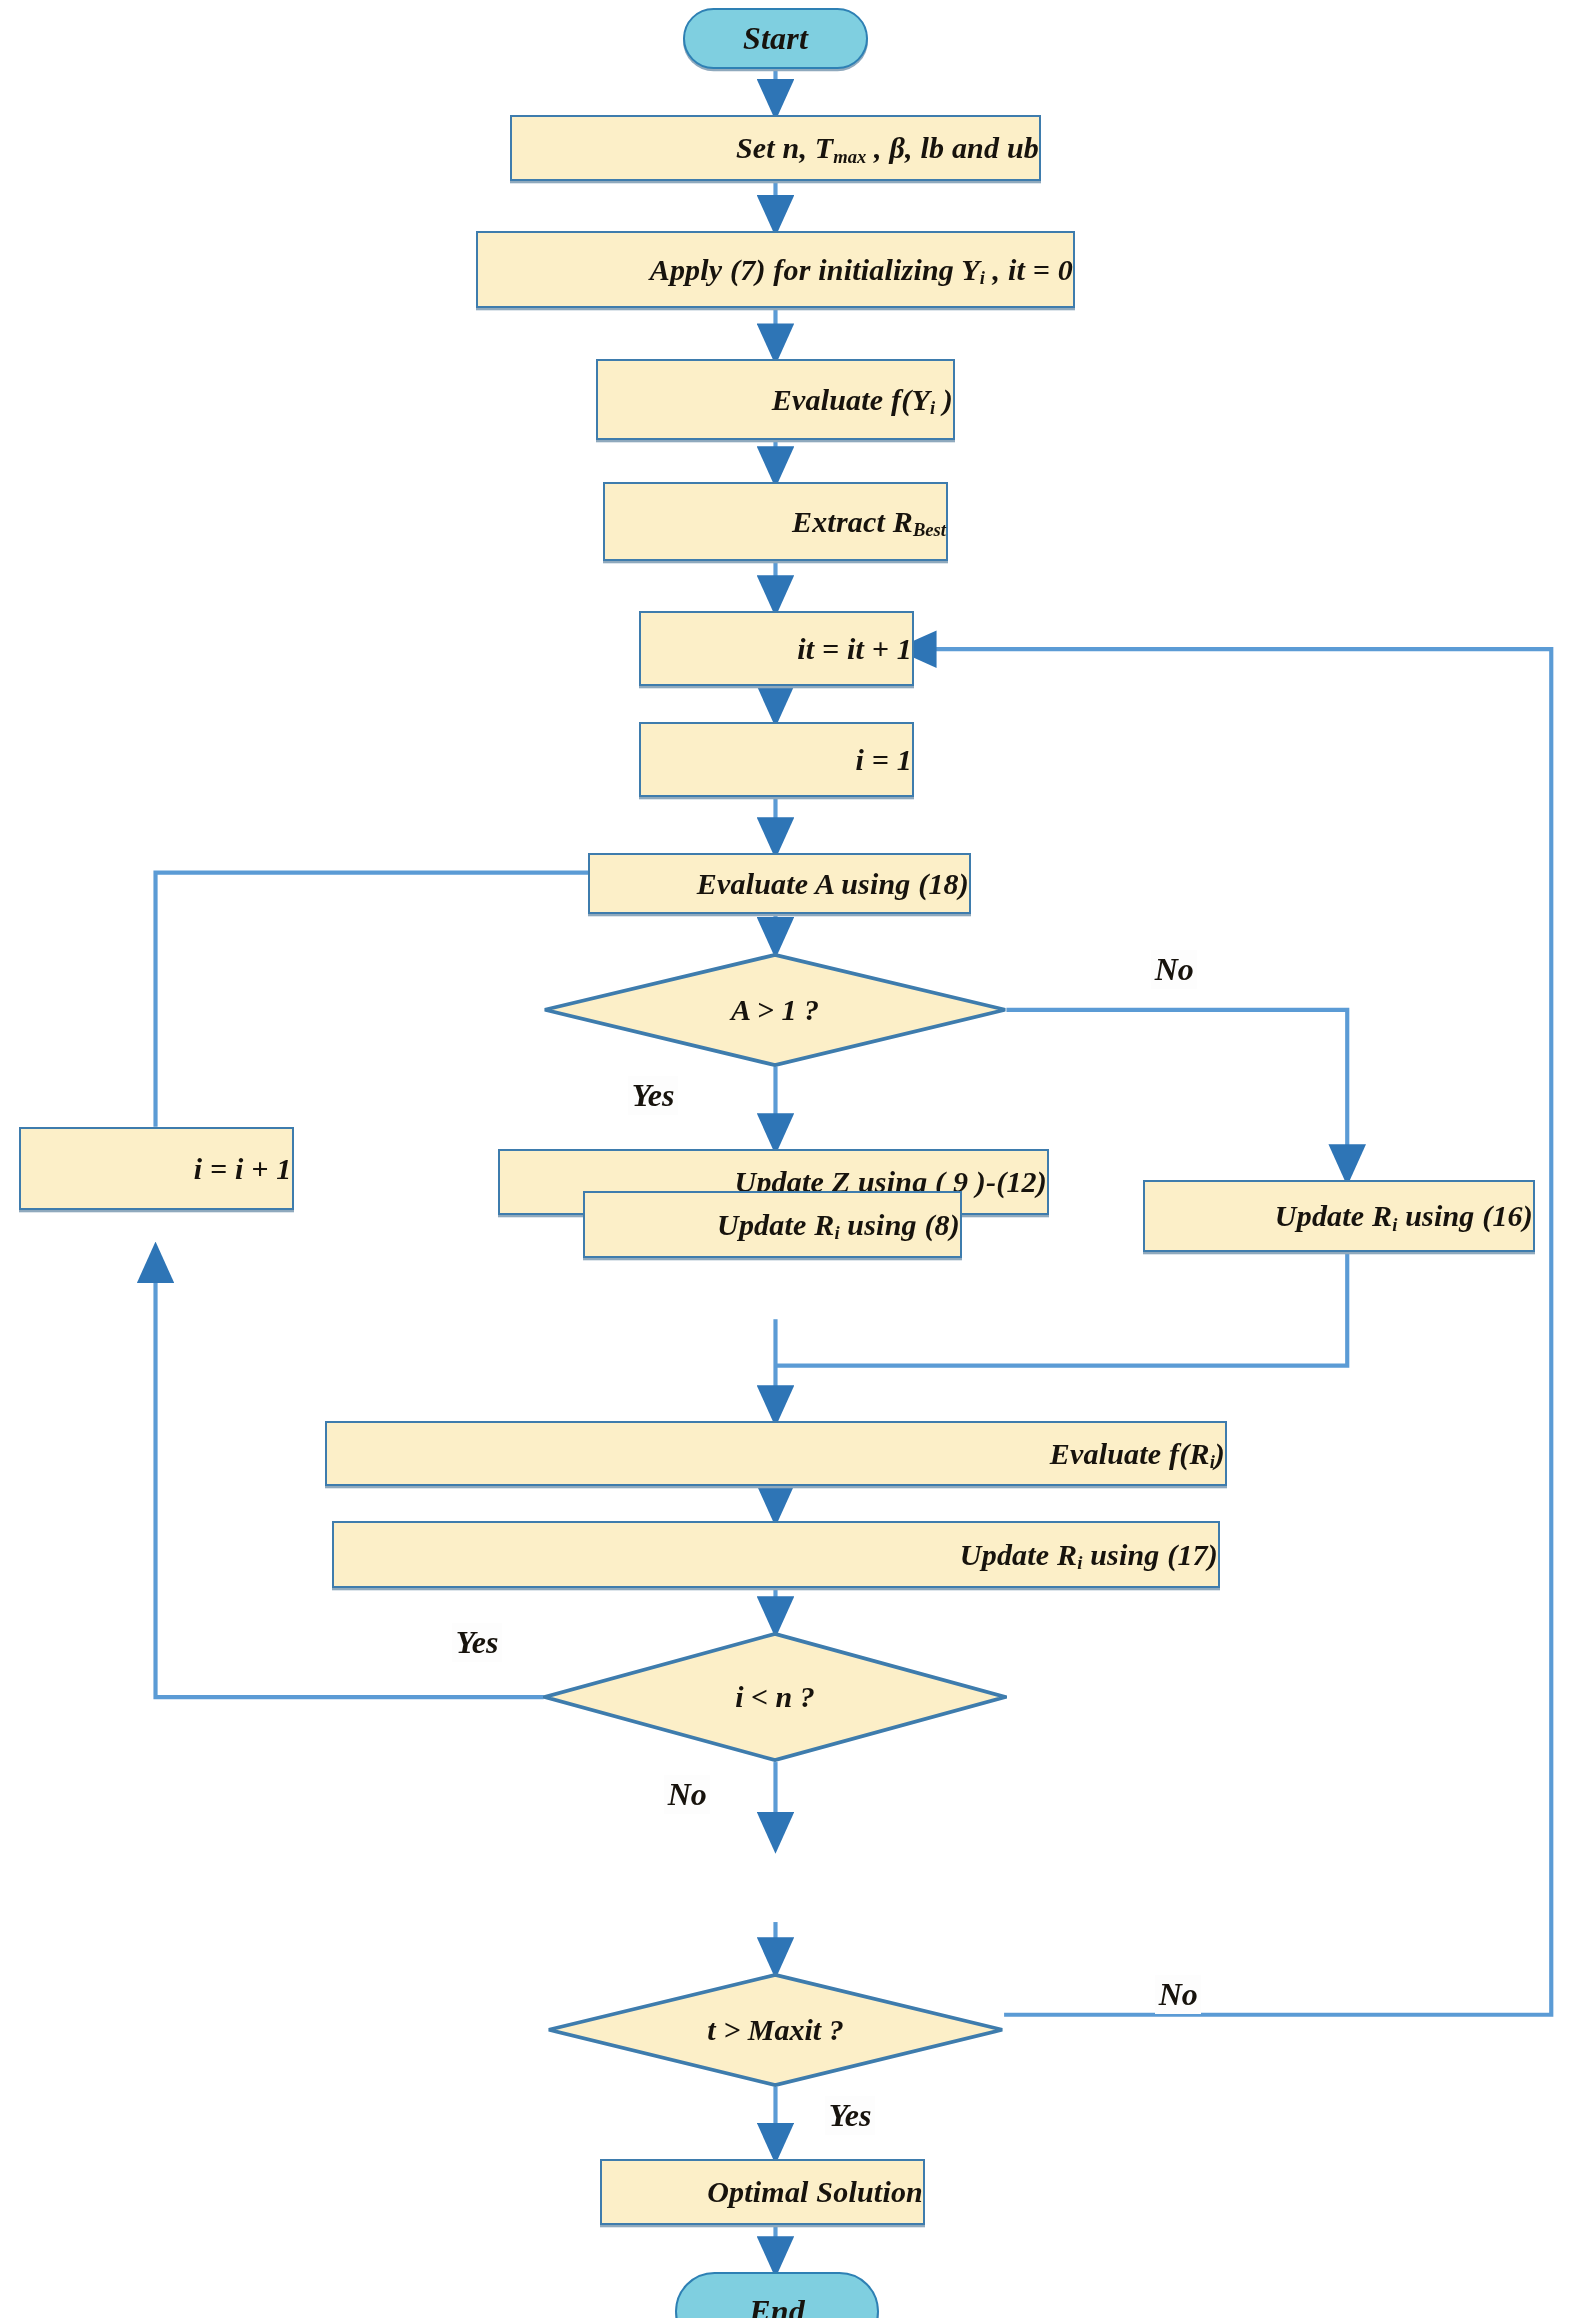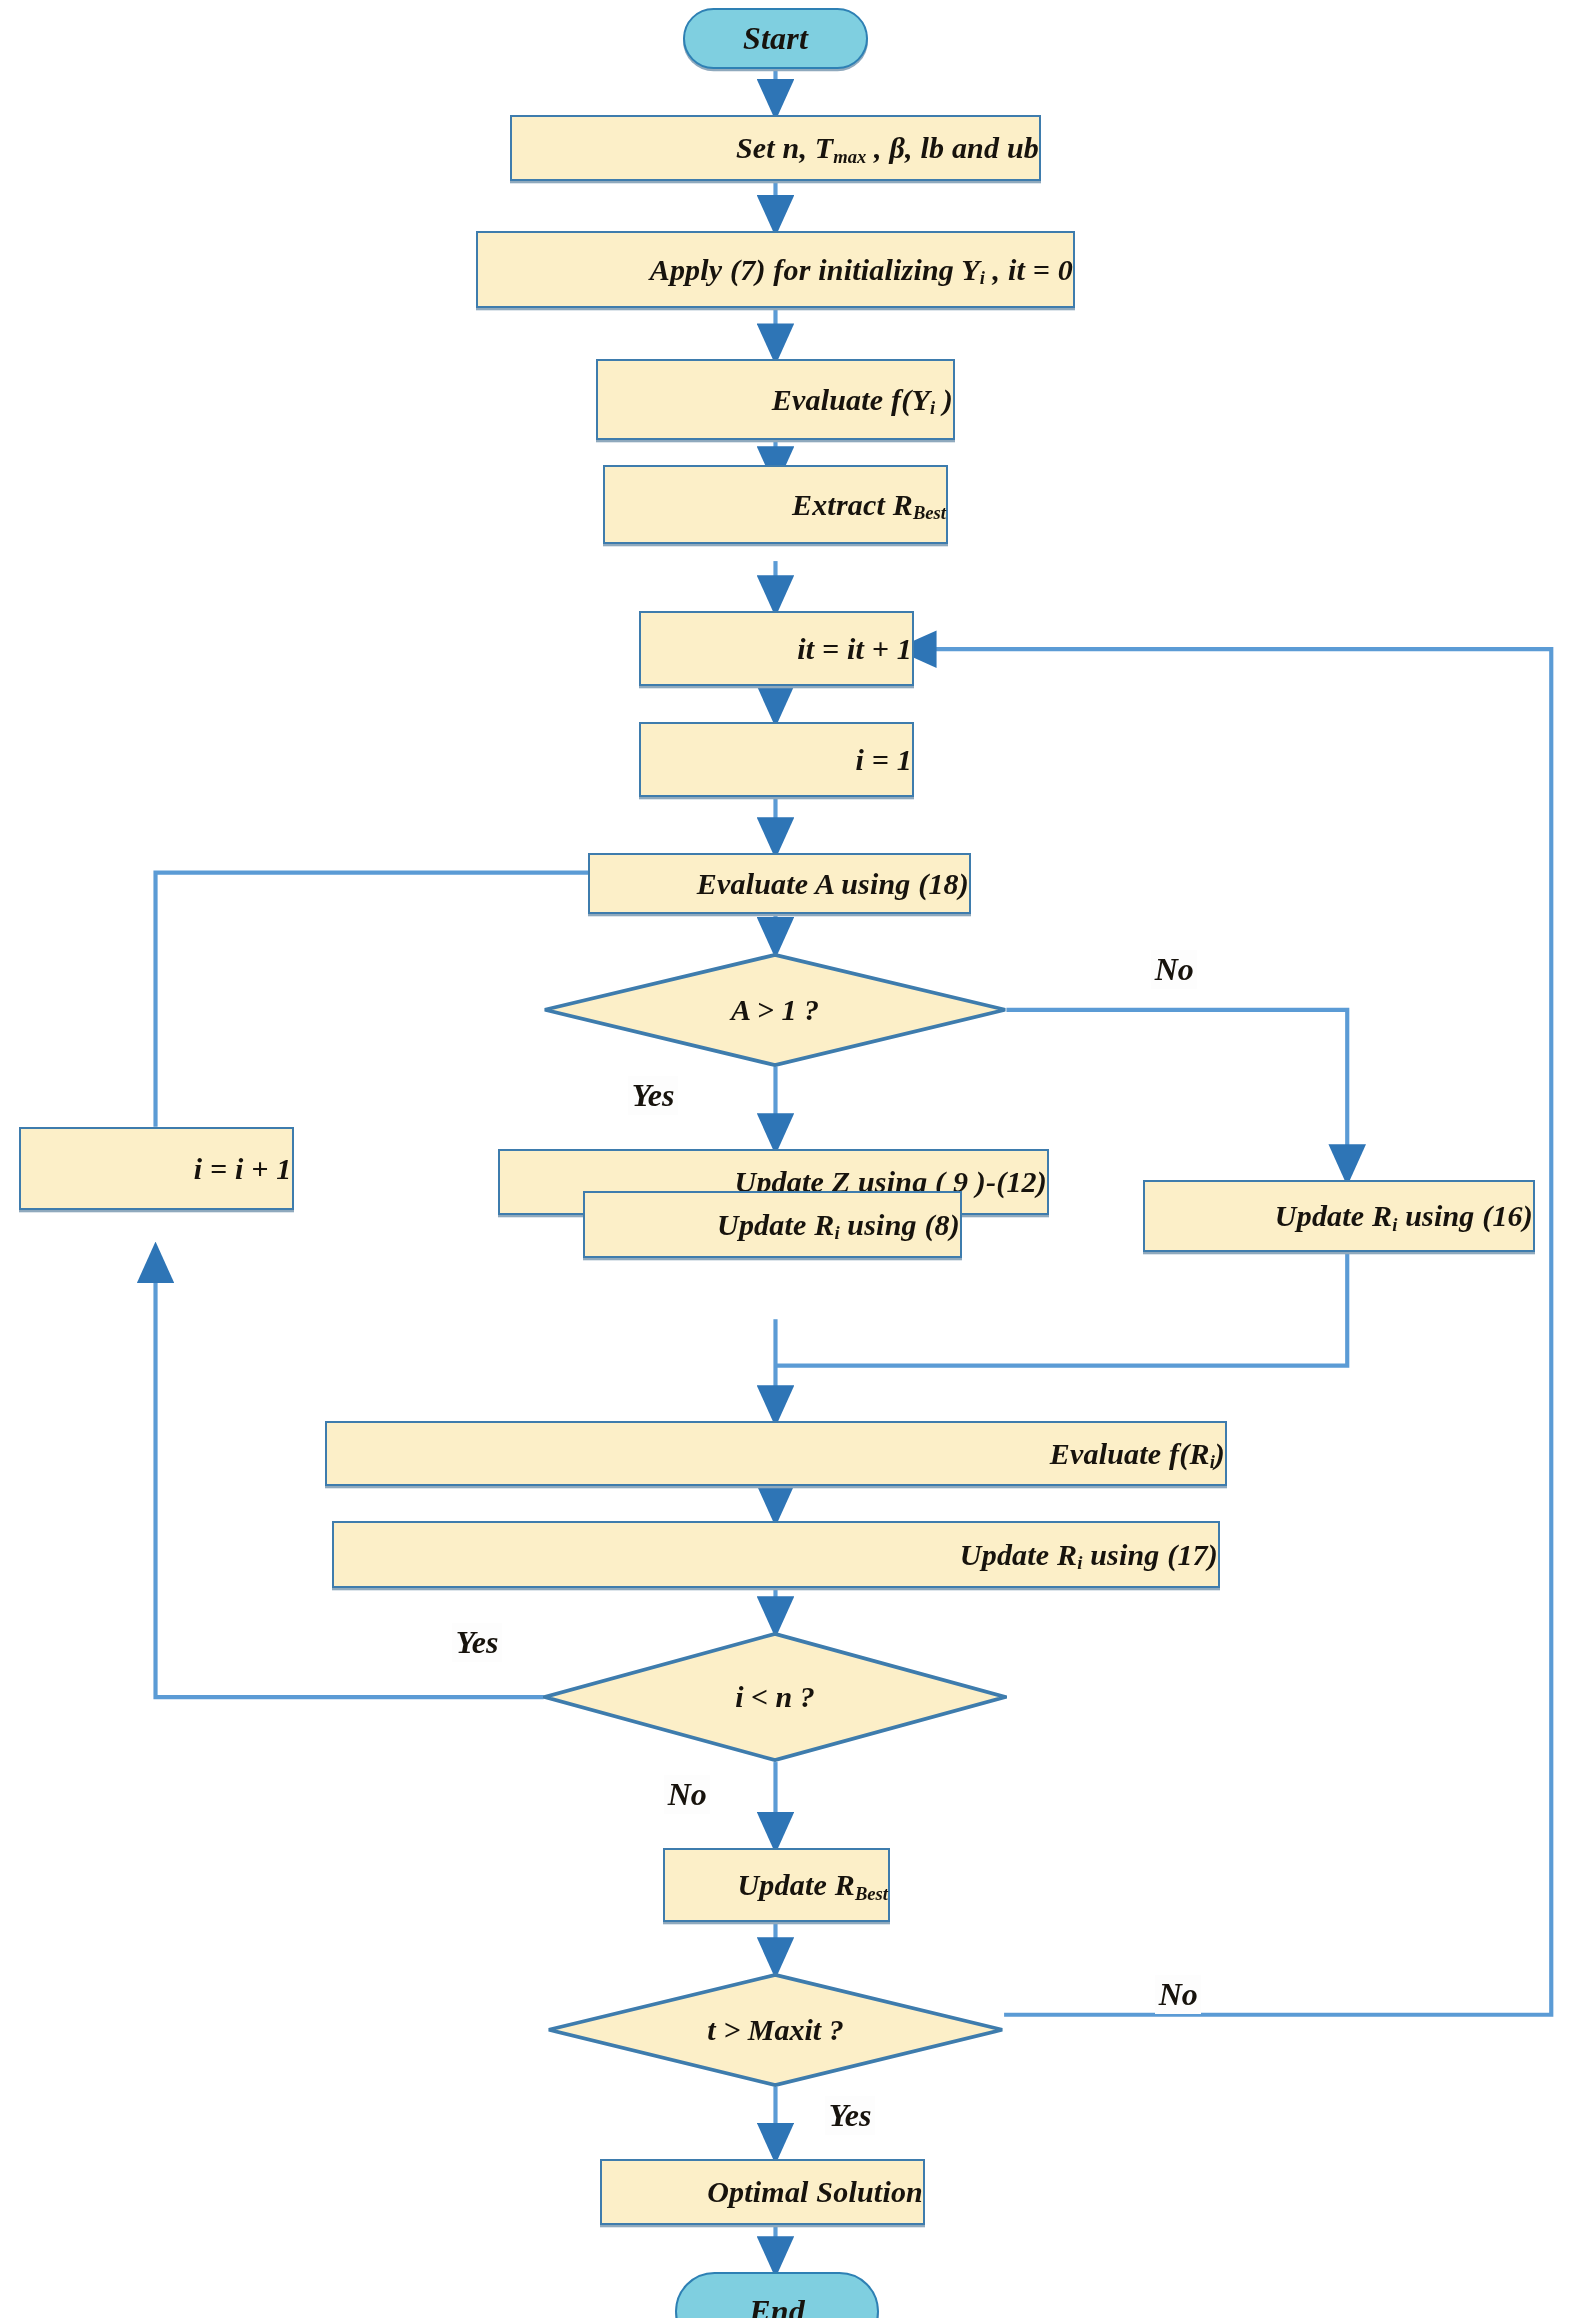--- a/index.html
+++ b/index.html
@@ -161,21 +161,21 @@
   </div>
 
   <div class="node proc t64" style="left:476px; top:231px; width:599px; height:77px;">
     <span>Apply (7) for initializing Y<sub>i</sub> , it = 0</span>
   </div>
 
   <div class="node proc t64" style="left:596px; top:359px; width:359px; height:81px;">
     <span>Evaluate f(Y<sub>i</sub> )</span>
   </div>
 
-  <div class="node proc t64" style="left:603px; top:465px; width:345px; height:79px;padding-left:40px;">
+  <div class="node proc t64" style="left:603px; top:482px; width:345px; height:79px;padding-left:40px;">
     <span>Extract R<sub>Best</sub></span>
   </div>
 
   <div class="node proc t64" style="left:639px; top:611px; width:275px; height:75px;">
     <span>it  = it + 1</span>
   </div>
 
   <div class="node proc t64" style="left:639px; top:722px; width:275px; height:75px;">
     <span>i  =  1</span>
   </div>
@@ -215,23 +215,20 @@
     <span>i  = i + 1</span>
   </div>
 
   <div class="diamond-wrap" style="left:543px; top:1632px; width:464px; height:130px;">
     <svg viewBox="0 0 1000 280" preserveAspectRatio="none">
       <polygon points="500,4 996,140 500,276 4,140" fill="#FCEFC8" stroke="#3E7CAD" stroke-width="8"></polygon>
     </svg>
     <div class="diamond-label t64">i &lt; n ?</div>
   </div>
 
-  <div class="node proc t64" style="left:663px; top:1848px; width:227px; height:74px;">
-    <span>Update R<sub>Best</sub></span>
-  </div>
 
   <div class="diamond-wrap" style="left:547px; top:1973px; width:457px; height:114px;">
     <svg viewBox="0 0 985 245" preserveAspectRatio="none">
       <polygon points="492,4 981,122 492,241 4,122" fill="#FCEFC8" stroke="#3E7CAD" stroke-width="8"></polygon>
     </svg>
     <div class="diamond-label t64">t &gt; Maxit ?</div>
   </div>
 
   <div class="node proc t64" style="left:600px; top:2159px; width:325px; height:66px;">
     <span>Optimal Solution</span>

